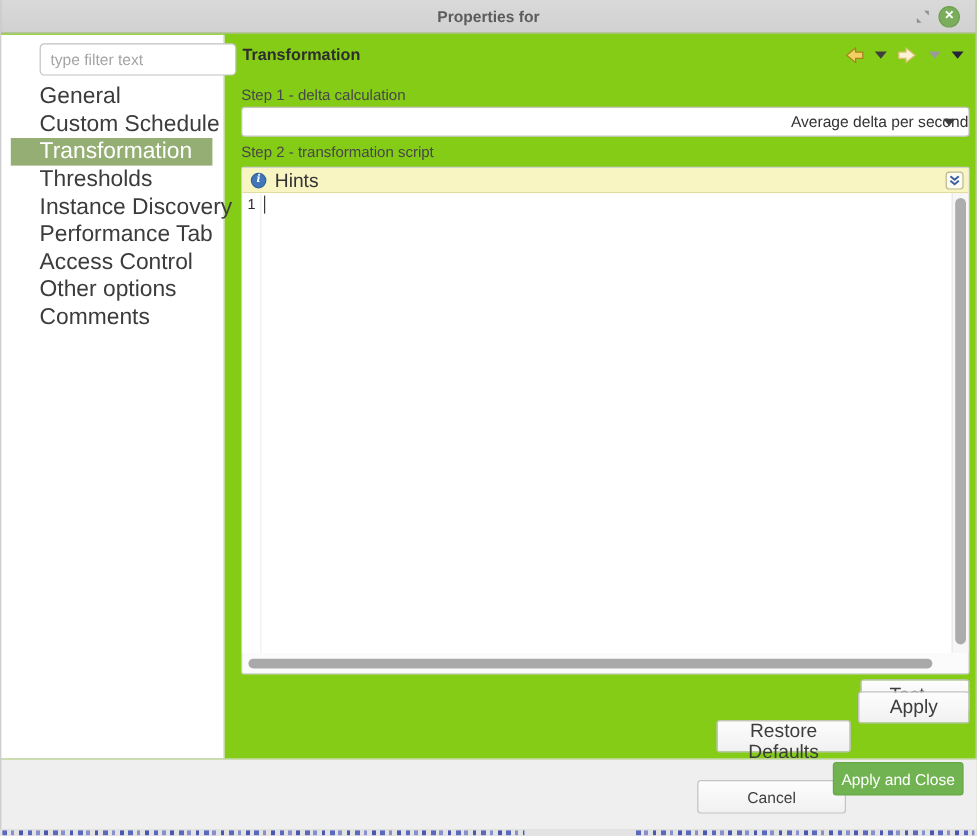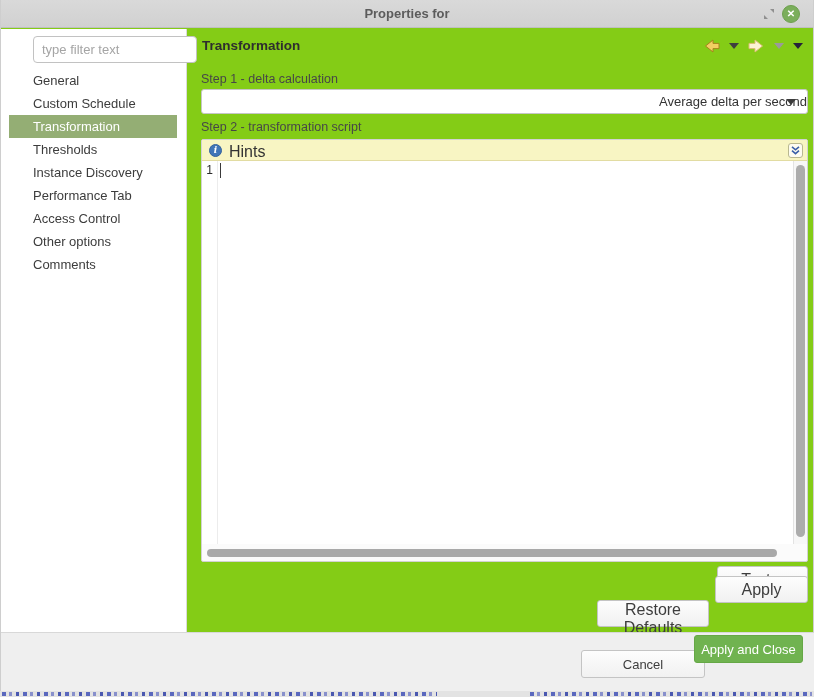--- a/index.html
+++ b/index.html
@@ -20,21 +20,21 @@
 
   
   .sidebar { position:absolute; left:0; top:29px; width:186px; height:603px; background:#ffffff;
              border-right:1px solid #dadada; }
   .filter-input { position:absolute; left:10px; top:7px; width:164px; height:27px;
                   border:1px solid #c2c2c2; border-radius:4px; padding:0 8px; font-size:13px;
                   font-family:"Liberation Sans", sans-serif; color:#3a3a3a; background:#fff; outline:none;margin-left:22px; }
   .filter-input::placeholder { color:#a5a5a5; }
   .side-list { position:absolute; left:0; top:40px; width:100%; }
   .side-item { height:23px; line-height:23px; margin:0 9px 0 8px; padding-left:24px;
-               font-size:13px; color:#3c3c3c; cursor:default; white-space:nowrap; }
+               font-size:19px; color:#3c3c3c; cursor:default; white-space:nowrap; }
   .side-item.selected { background:#94ae74; color:#ffffff; }
 
   
   .main { position:absolute; left:187px; top:29px; width:627px; height:603px; }
   .main-title { position:absolute; left:14px; top:9px; font-size:13.5px; font-weight:bold; color:#2e2e2e; }
 
   .nav-bar { position:absolute; right:12px; top:10px; display:flex; align-items:center; gap:9px; }
   .tri { width:0; height:0; border-left:5px solid transparent; border-right:5px solid transparent; }
   .tri-dark  { border-top:6px solid #3f3f3f; }
   .tri-gray  { border-top:6px solid #9a9a9a; }

